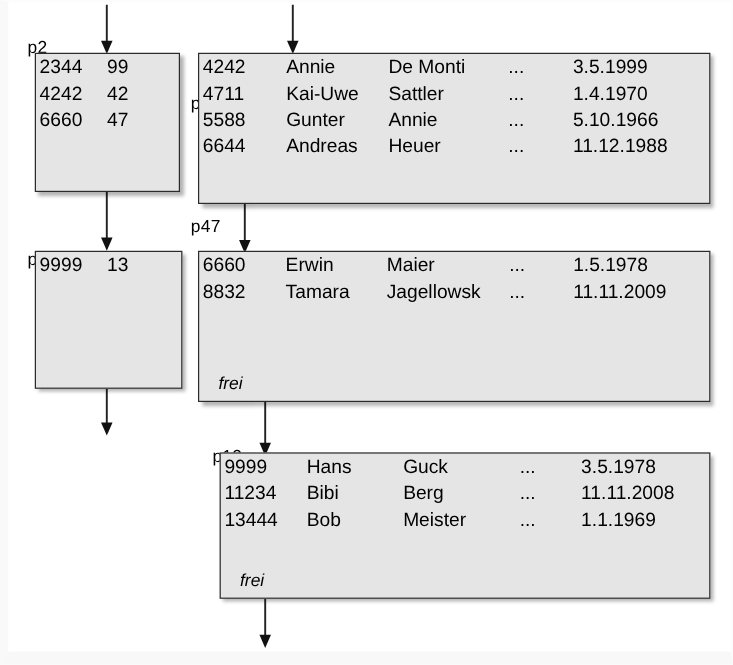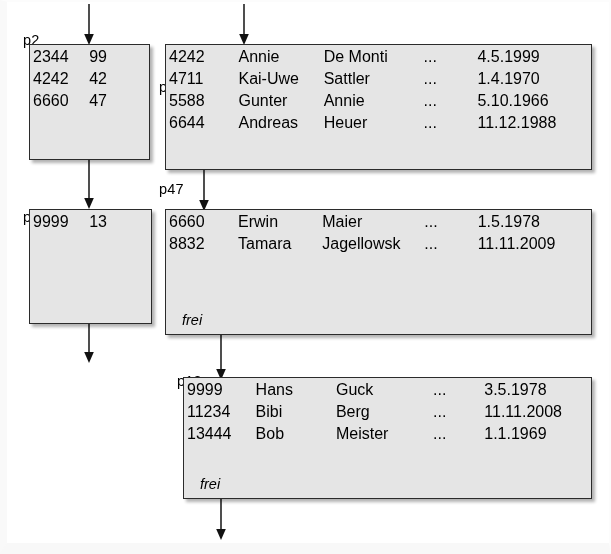--- a/index.html
+++ b/index.html
@@ -160,21 +160,21 @@
           <col style="width:102px">
           <col style="width:55px">
           <col style="width:87px">
       </colgroup>
       <tbody>
         <tr>
           <td>4242</td>
           <td>Annie</td>
           <td>De Monti</td>
           <td>...</td>
-          <td>4.5.1999</td>
+          <td>3.5.1999</td>
         </tr>
         <tr>
           <td>4711</td>
           <td>Kai-Uwe</td>
           <td>Sattler</td>
           <td>...</td>
           <td>1.4.1970</td>
         </tr>
         <tr>
           <td>5588</td>

